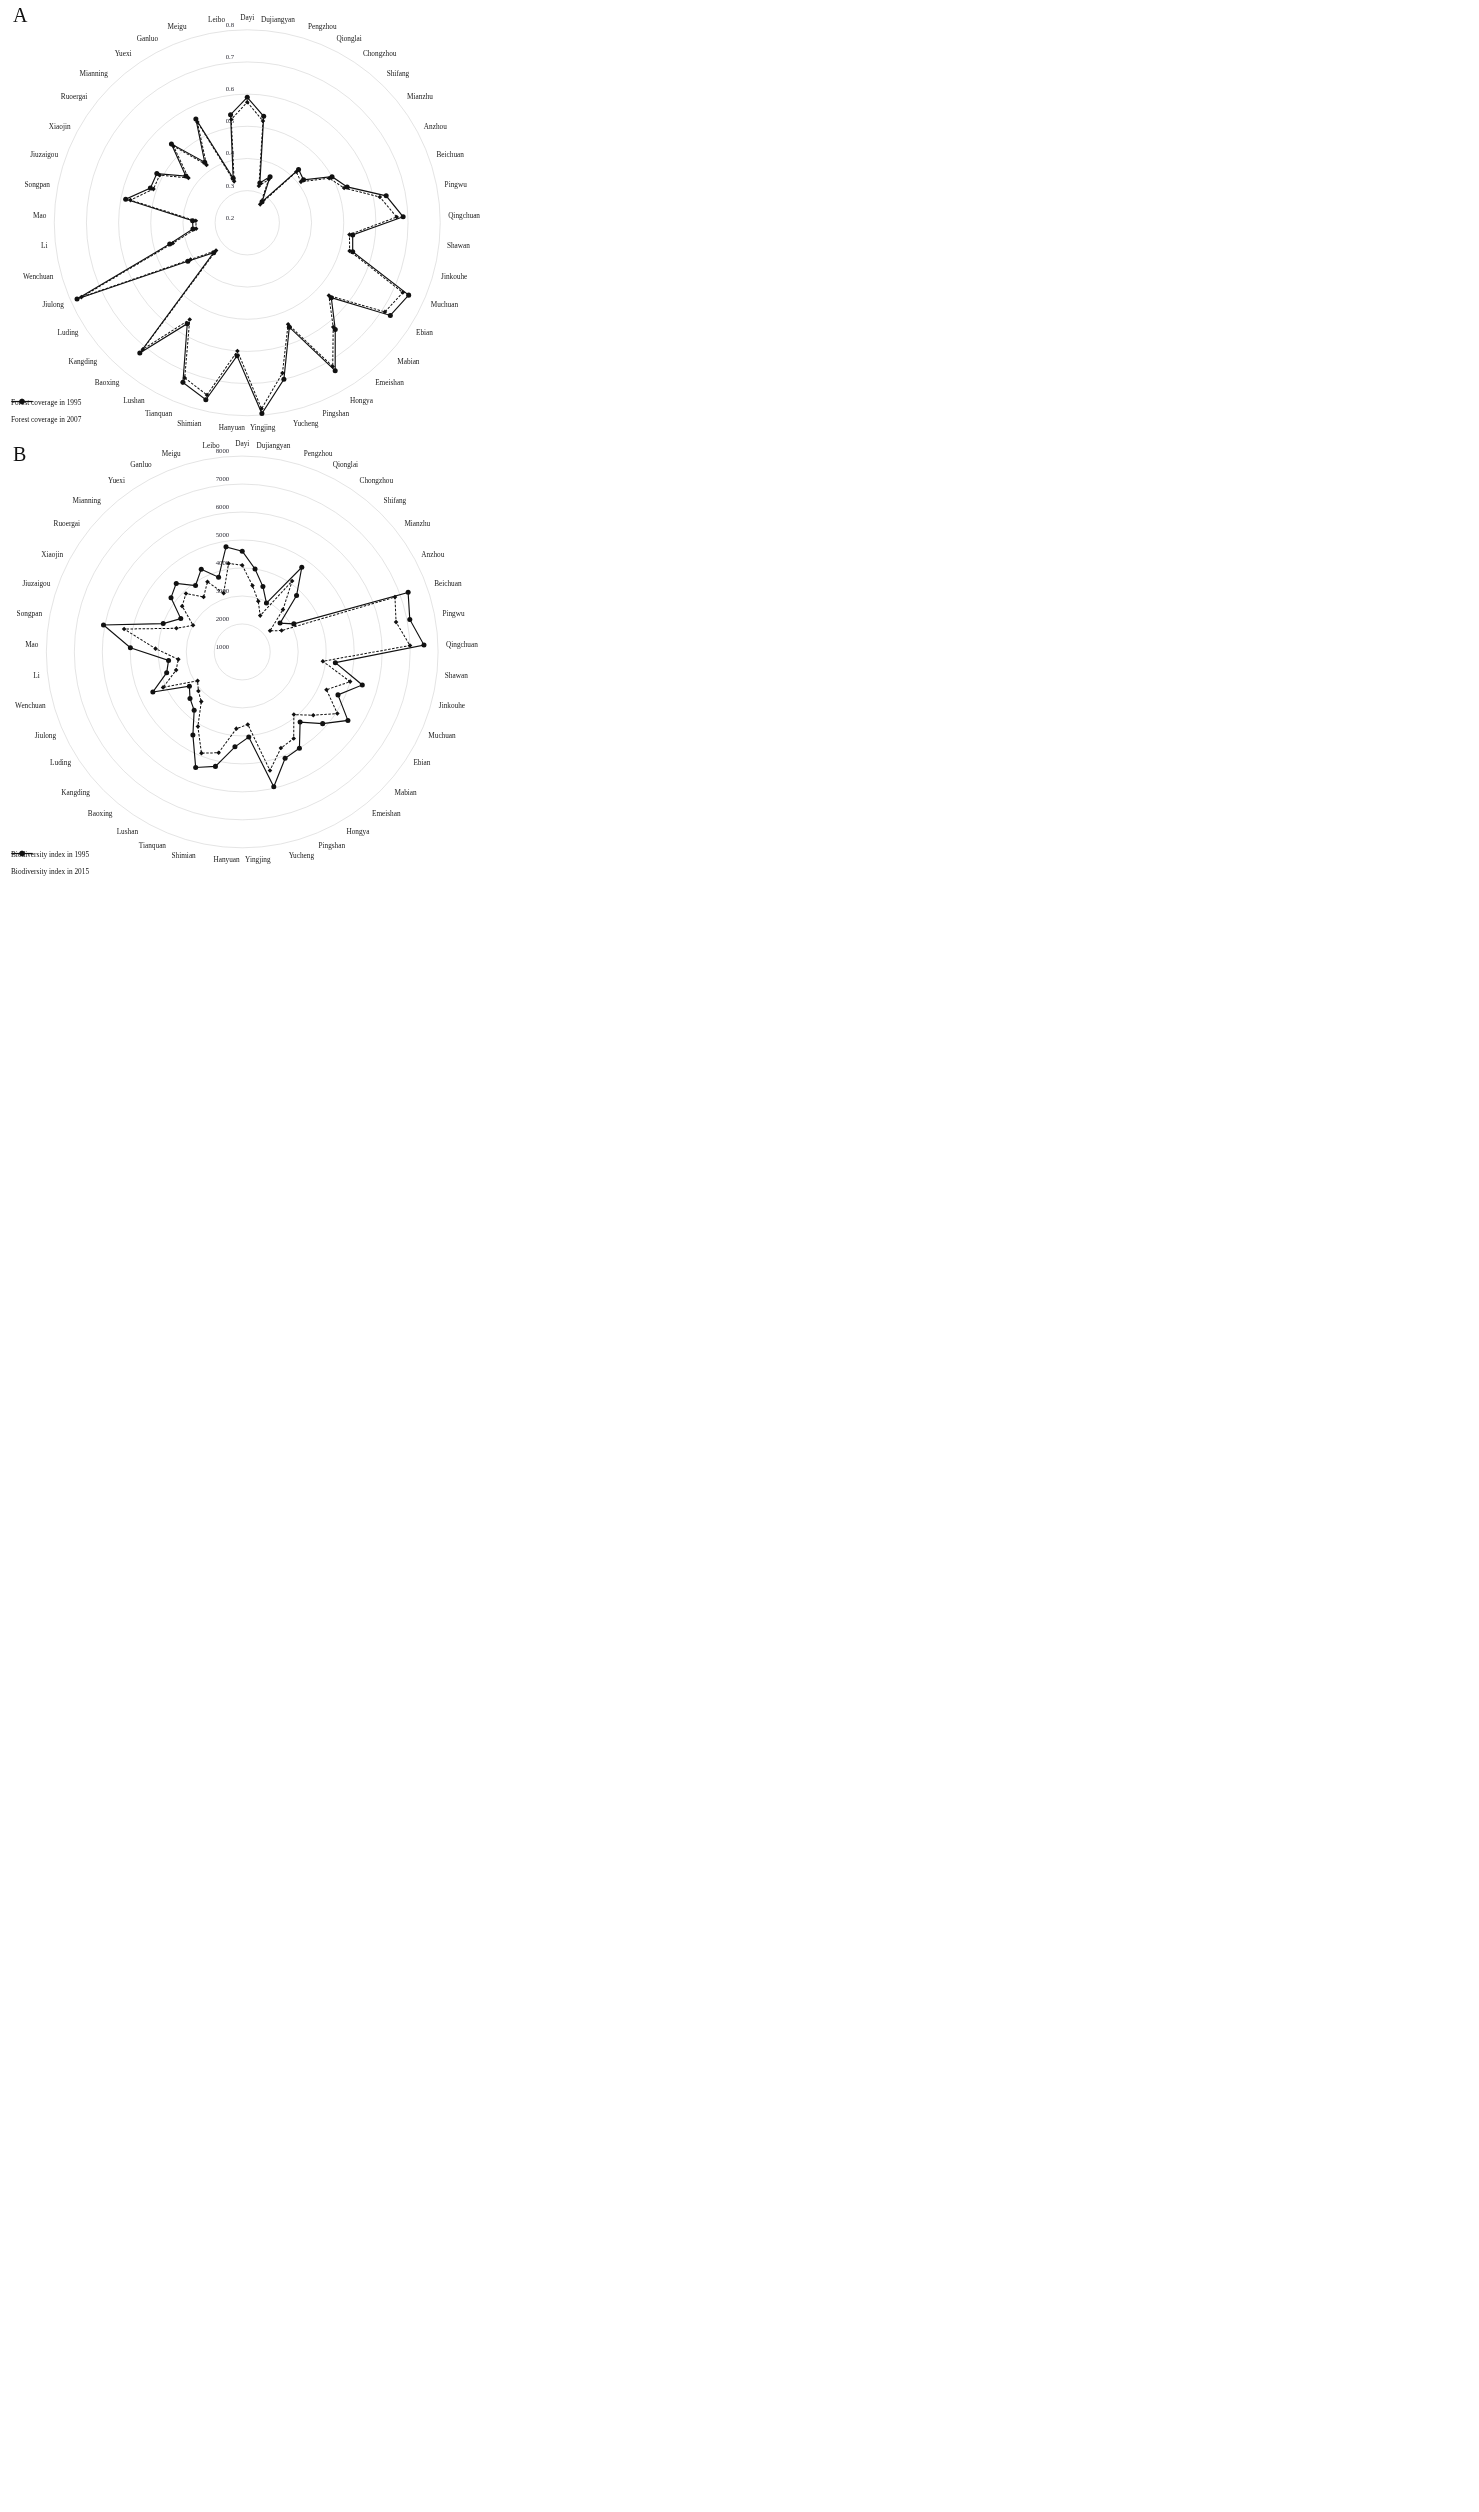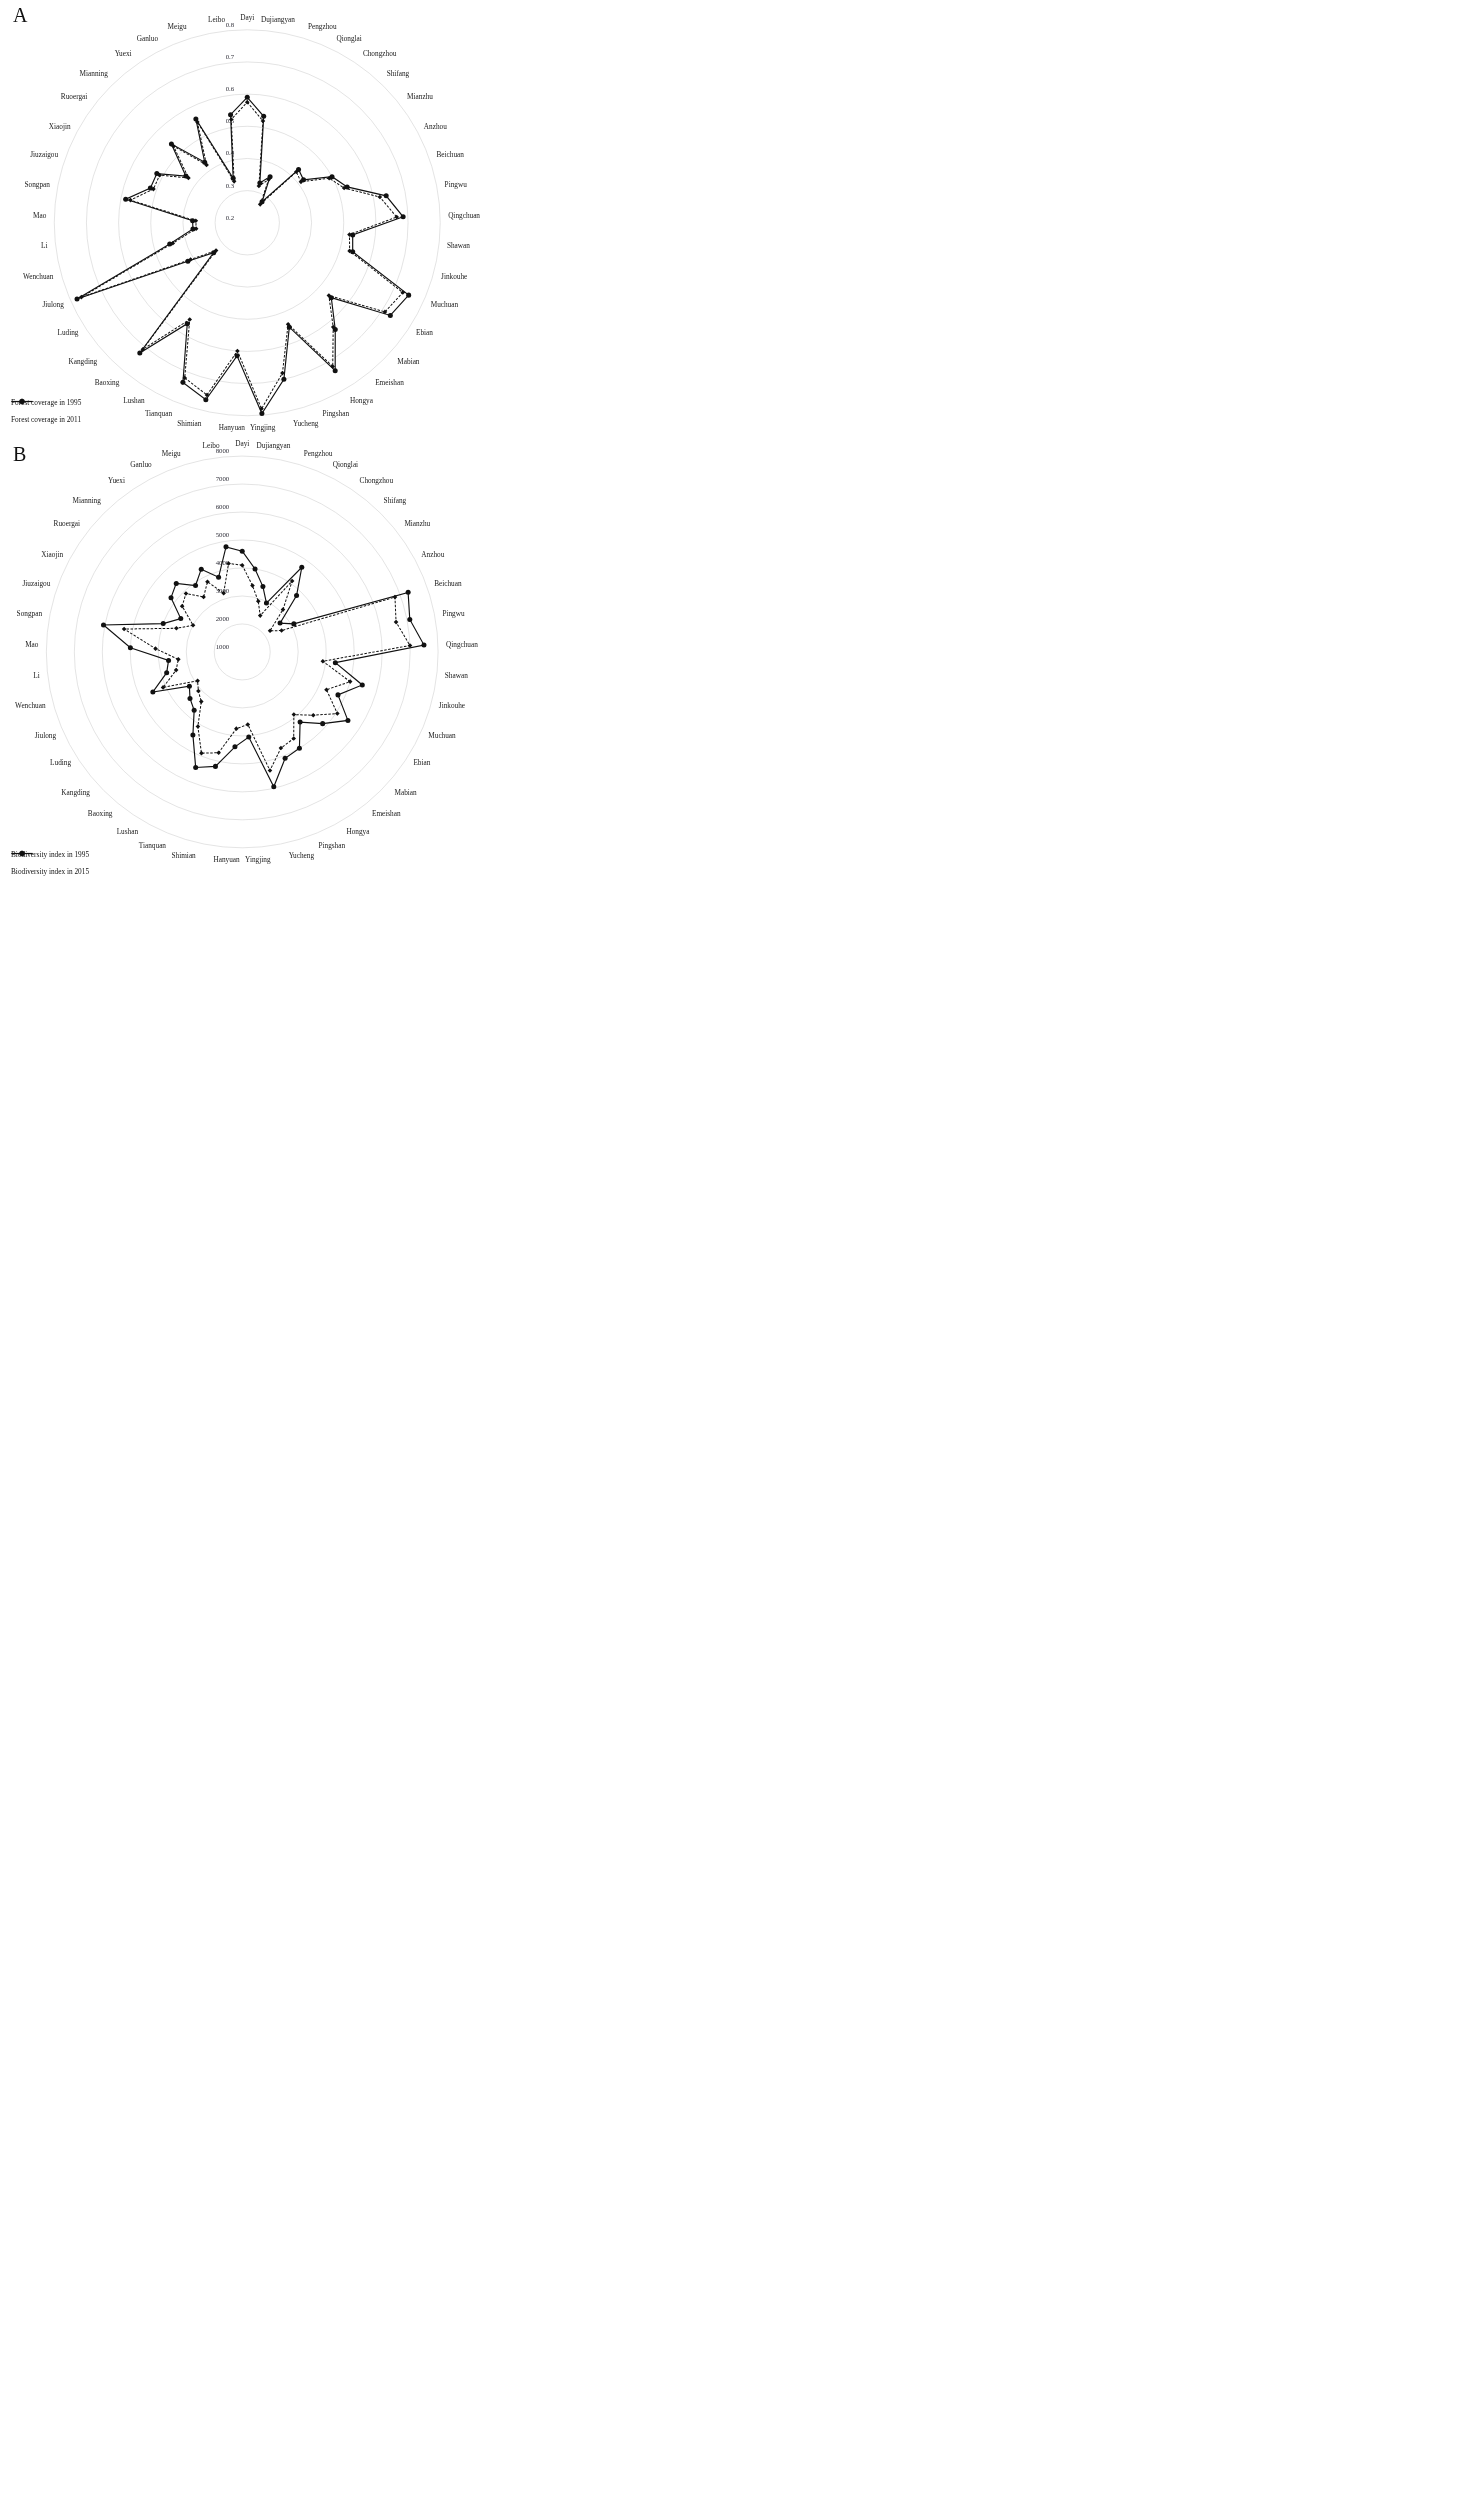--- a/index.html
+++ b/index.html
@@ -171,21 +171,21 @@
           <line x1="1" y1="7" x2="43" y2="7" stroke="#111" stroke-width="2" stroke-dasharray="5,3"></line>
           <path d="M22 1 L28 7 L22 13 L16 7 Z" fill="#111"></path>
         </svg>
         <span class="legend-label">Forest coverage in 1995</span>
       </div>
       <div class="legend-row">
         <svg class="legend-swatch" viewBox="0 0 44 14">
           <line x1="1" y1="7" x2="43" y2="7" stroke="#111" stroke-width="2.4"></line>
           <circle cx="22" cy="7" r="5.5" fill="#111"></circle>
         </svg>
-        <span class="legend-label">Forest coverage in 2011</span>
+        <span class="legend-label">Forest coverage in 2007</span>
       </div>
     </div>
   </section>
 
   <section class="panel" id="panelB">
     <div class="panel-letter">B</div>
     <svg id="svgB" width="493" height="448" viewBox="0 0 981 892">
         <circle cx="482" cy="424" r="390" fill="none" stroke="#c9c9c9" stroke-width="1"></circle>
         <circle cx="482" cy="424" r="334.2857142857143" fill="none" stroke="#c9c9c9" stroke-width="1"></circle>
         <circle cx="482" cy="424" r="278.57142857142856" fill="none" stroke="#c9c9c9" stroke-width="1"></circle>

